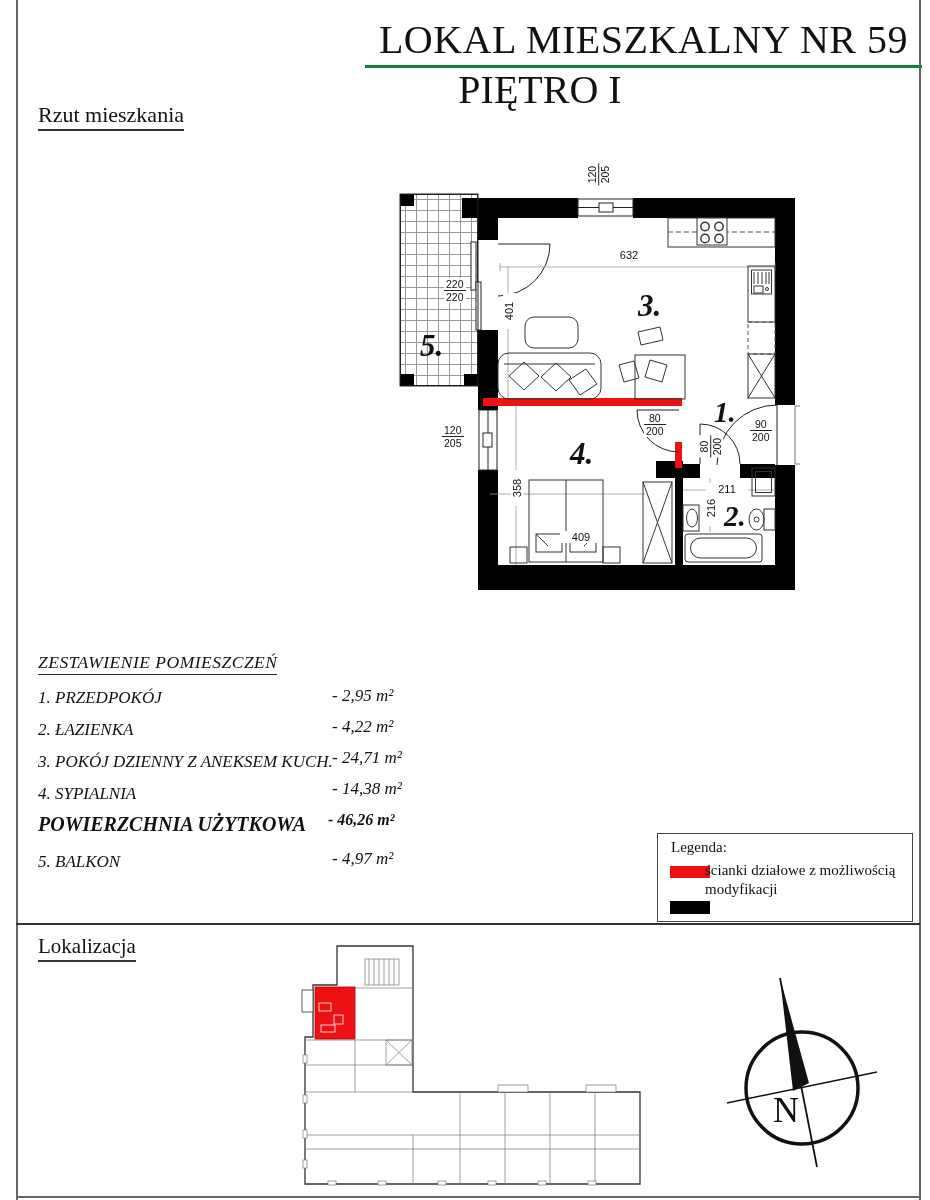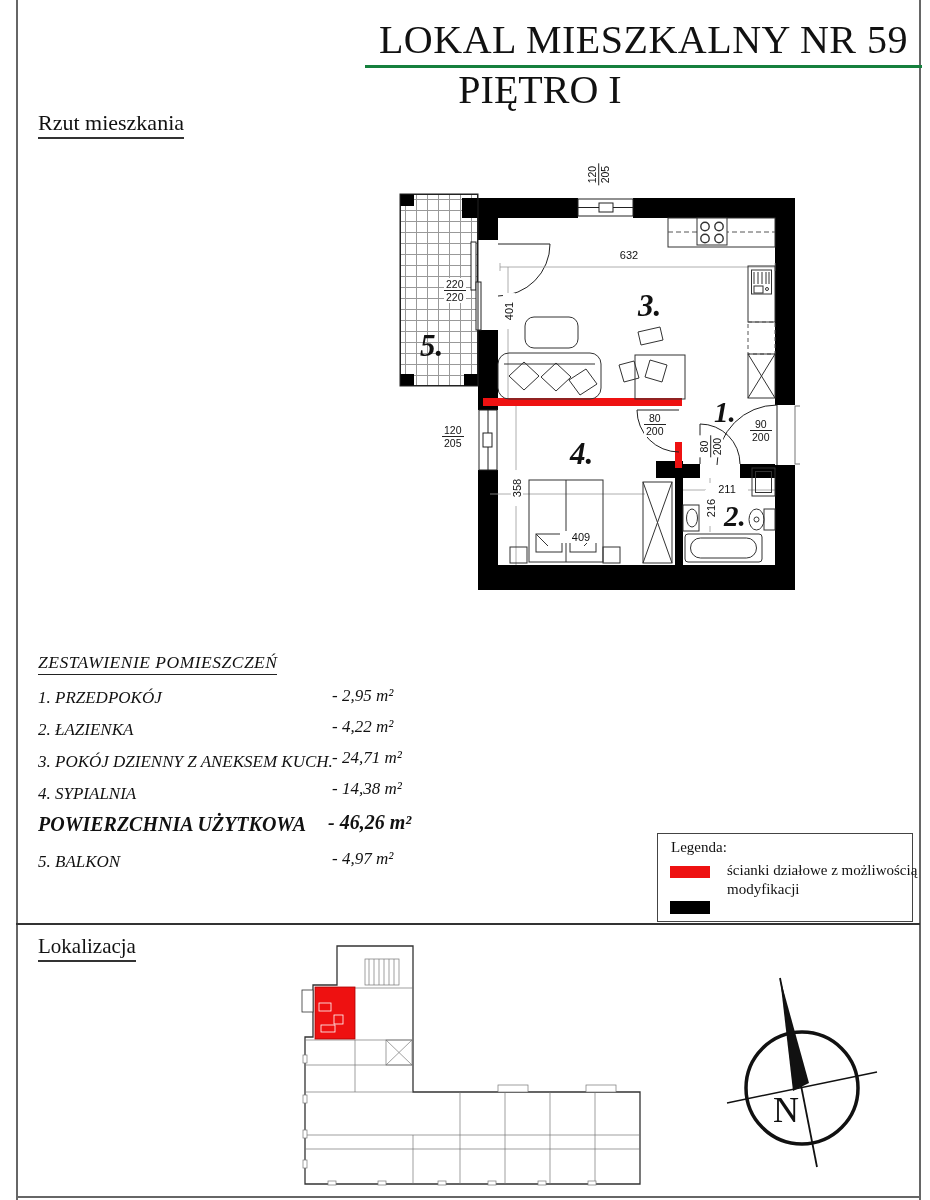--- a/index.html
+++ b/index.html
@@ -26,37 +26,37 @@
   
   .balcony{left:2px;top:22px;width:78px;height:192px;border:1.5px solid #222;box-sizing:border-box;
      background-image:linear-gradient(#999 1px,transparent 1px),linear-gradient(90deg,#999 1px,transparent 1px);
      background-size:11px 11px;background-position:4px 4px;}
   
   .areaHead{font-style:italic;font-size:17.5px;letter-spacing:.5px;border-bottom:1.5px solid #222;
             padding-bottom:1px;display:inline-block;}
   .rowLab{font-style:italic;font-size:17px;white-space:nowrap;}
   .rowVal{font-style:italic;font-size:17px;white-space:nowrap;}
   .totLab{font-style:italic;font-weight:bold;font-size:20px;white-space:nowrap;}
-  .totVal{font-style:italic;font-weight:bold;font-size:20px;white-space:nowrap;}
+  .totVal{font-style:italic;font-weight:bold;font-size:16px;white-space:nowrap;}
   
   .legendBox{left:657px;top:833px;width:256px;height:89px;border:1.2px solid #444;box-sizing:border-box;}
   .legTitle{position:absolute;left:13px;top:5px;font-size:15px;}
-  .legText{position:absolute;left:69px;width:192px;font-size:15px;line-height:1.25;}
+  .legText{position:absolute;left:47px;width:192px;font-size:15px;line-height:1.25;}
 </style>
 </head>
 <body>
 
 <div class="vline" style="left:16px;"></div>
 <div class="vline" style="left:919px;"></div>
 <div class="divider" style="top:923px;"></div>
 <div class="divider" style="top:1196px;height:1.5px;background:#666;"></div>
 
 <div class="abs title1">LOKAL MIESZKALNY NR 59</div>
 <div class="abs title2">PIĘTRO I</div>
-<div class="abs" style="left:38px;top:110px;text-align:right;">
+<div class="abs" style="left:38px;top:102px;text-align:right;">
   <span class="secHead">Rzut mieszkania</span>
 </div>
 
 <div class="abs" style="left:398px;top:172px;width:402px;height:420px;">
 
   <div class="abs balcony"></div>
 
   <svg class="abs" style="left:0;top:0;" width="402" height="420" viewBox="0 0 402 420">
 
     <g fill="#000000">

